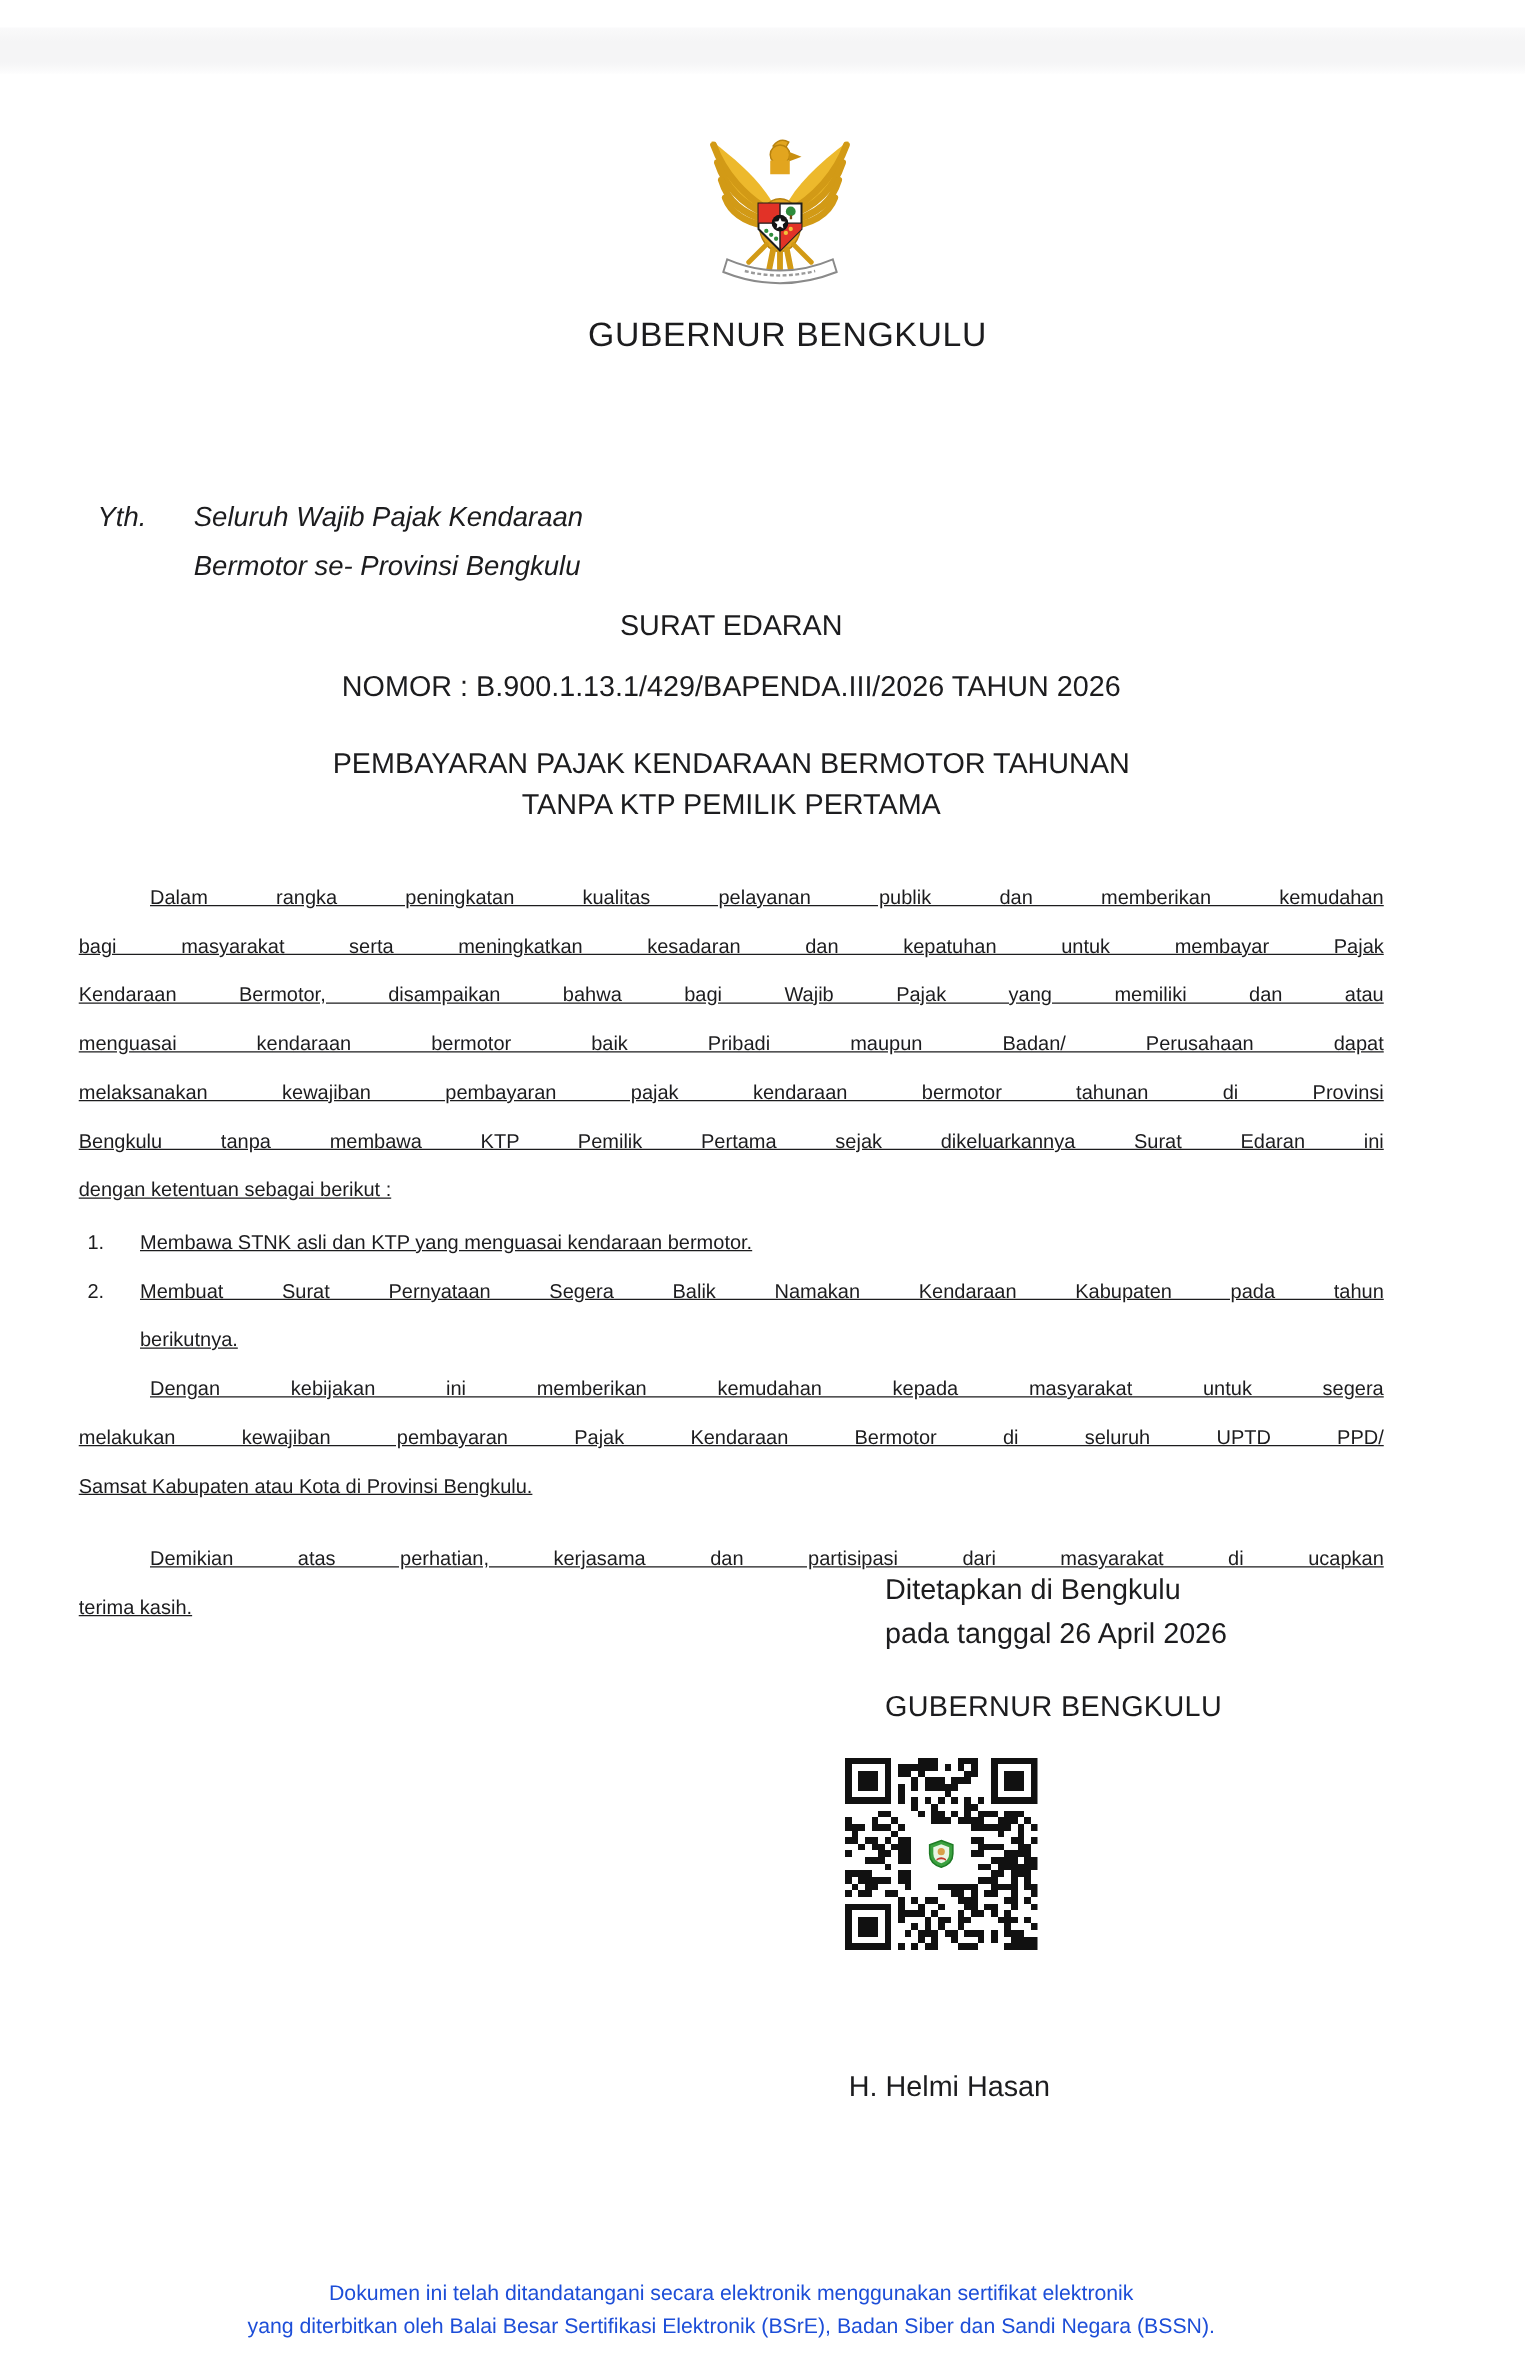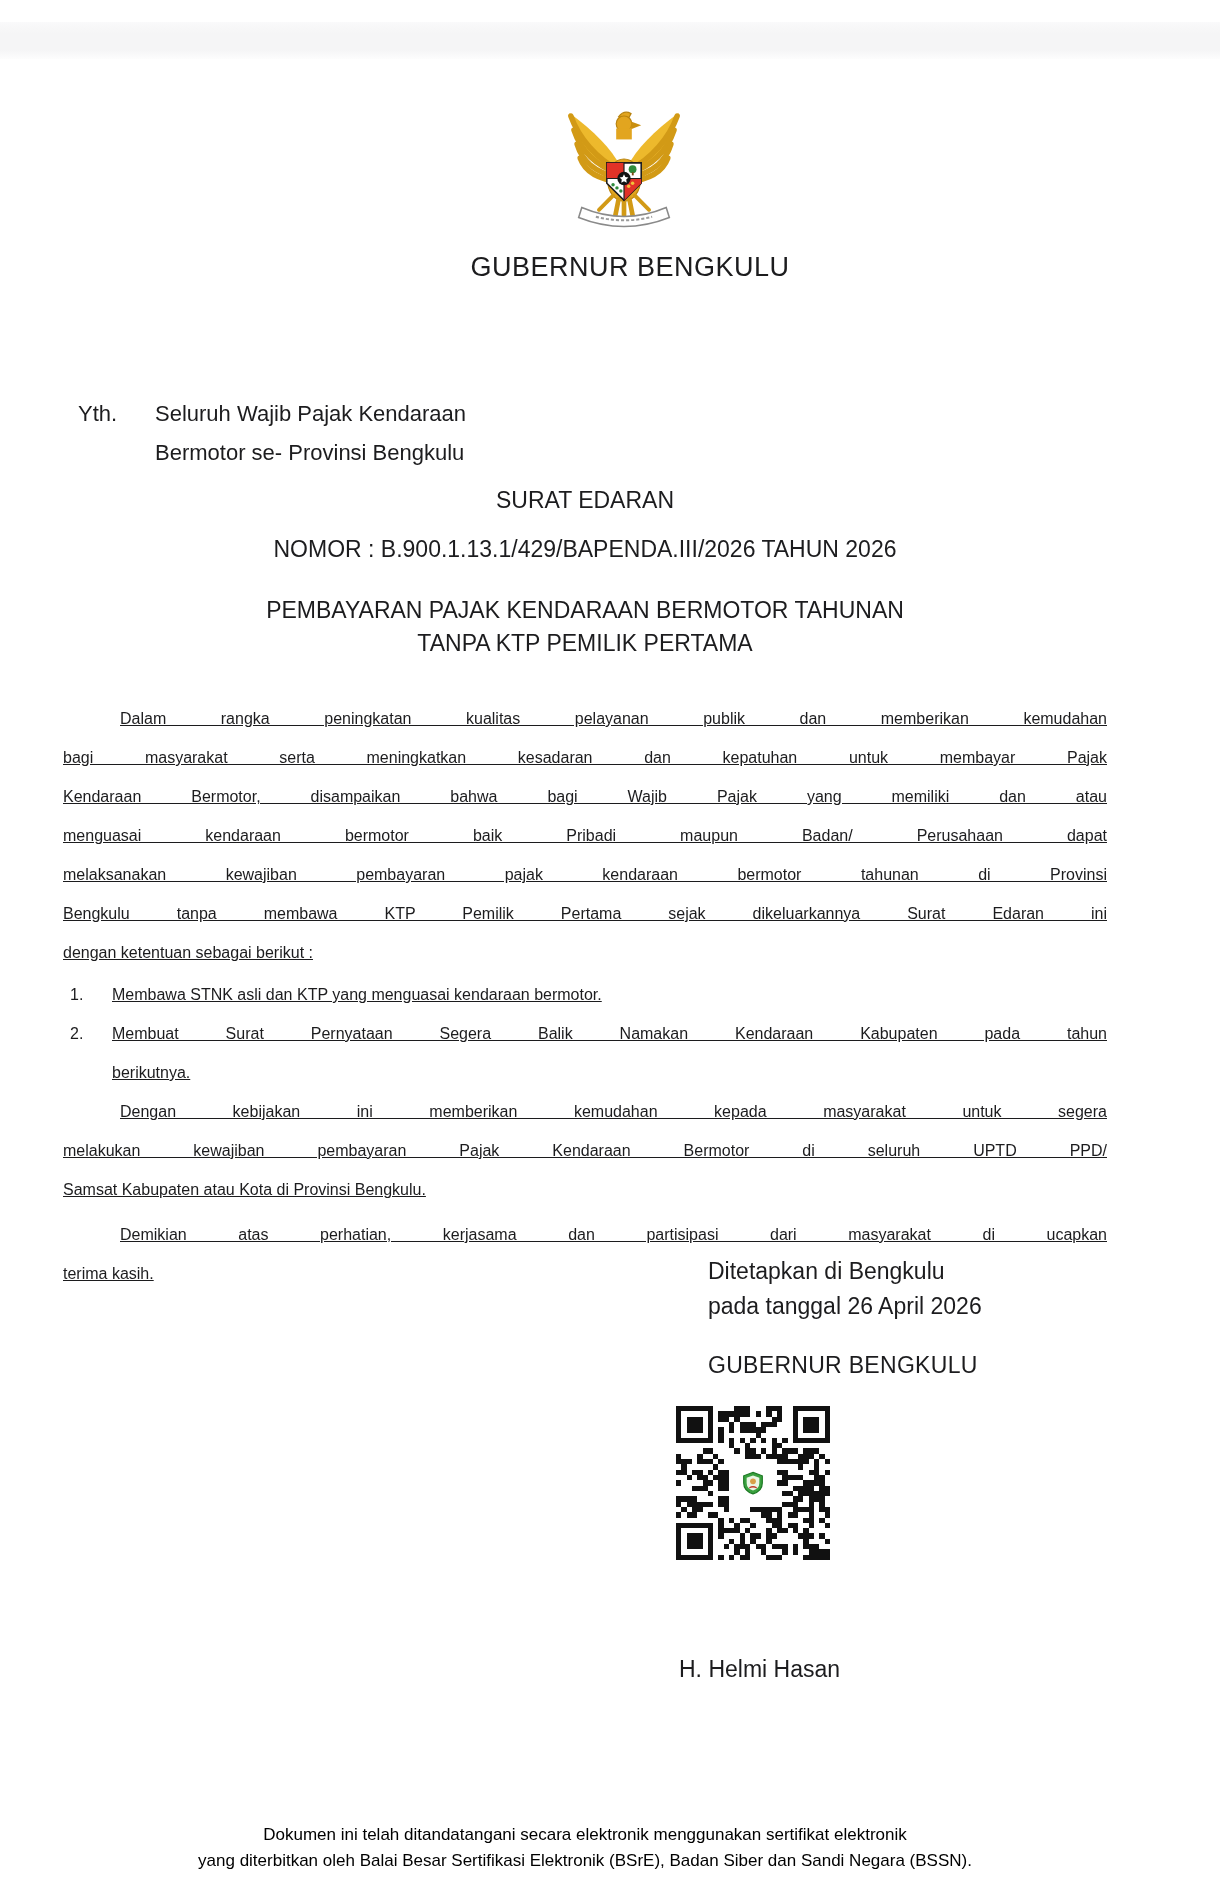--- a/index.html
+++ b/index.html
@@ -8,21 +8,21 @@
     font-family:"Liberation Sans","DejaVu Sans",sans-serif;color:#1c1c1e;
     overflow:hidden;
   }
   .scan-band{position:absolute;left:0;top:22px;width:1220px;height:37px;
     background:linear-gradient(180deg,rgba(240,240,242,0.35),#f5f5f6 30%,#f5f5f6 75%,rgba(245,245,246,0.2));}
   
   .letterhead{position:absolute;top:100px;left:0;width:1220px;text-align:center;}
   .emblem-wrap{display:inline-block;transform:translateX(14px);}
   .gov-title{margin-top:16px;font-size:27px;letter-spacing:0.5px;transform:translateX(20px);}
   
-  .addressee{position:absolute;top:394px;left:63px;width:1044px;display:flex;font-size:22px;line-height:39px;}
+  .addressee{position:absolute;top:394px;left:63px;width:1044px;display:flex;font-size:22px;line-height:39px;font-style:italic;}
   .salutation{width:92px;padding-left:15px;box-sizing:border-box;}
   
   .heads{position:absolute;left:63px;width:1044px;text-align:center;font-size:23px;}
   .h-surat{top:487px;}
   .h-nomor{top:536px;}
   .h-tentang{top:594px;line-height:33px;}
   
   .body-text{position:absolute;top:699px;left:63px;width:1044px;font-size:16px;line-height:39px;text-decoration:underline;}
   .jline{text-align:justify;text-align-last:justify;}
   .jline.last{text-align-last:left;}
@@ -33,21 +33,21 @@
   
   .sig-block{position:absolute;left:678px;top:1254px;font-size:23px;line-height:35px;margin-left:30px;}
   .sig-office{margin-top:24px;letter-spacing:0.3px;}
   .qr-wrap{position:absolute;left:676px;top:1406px;width:154px;height:154px;}
   .qr-wrap svg{display:block;}
   .qr-logo{position:absolute;left:50%;top:50%;transform:translate(-50%,-50%);
     background:#ffffff;border-radius:4px;padding:2px 3px;box-shadow:0 0 0 2px rgba(255,255,255,0.9);}
   .signer{position:absolute;left:679px;top:1616px;font-size:23px;margin-top:40px;}
   
   .footer{position:absolute;left:63px;top:1822px;width:1044px;text-align:center;
-    font-size:17px;line-height:26px;color:#000000;}
+    font-size:17px;line-height:26px;color:#1d4ed8;}
 </style>
 </head>
 <body>
 
 <div class="scan-band"></div>
 
 <div class="letterhead">
   <span class="emblem-wrap">
     <svg width="172" height="132" viewBox="0 0 220 168" aria-hidden="true">
 
@@ -145,21 +145,21 @@
           <div class="jline">Membuat Surat Pernyataan Segera Balik Namakan Kendaraan Kabupaten pada tahun</div>
           <div class="jline last">berikutnya.</div>
         </div>
     </div>
   </div>
   <div class="para indent-first">
       <div class="jline">Dengan kebijakan ini memberikan kemudahan kepada masyarakat untuk segera</div>
       <div class="jline">melakukan kewajiban pembayaran Pajak Kendaraan Bermotor di seluruh UPTD PPD/</div>
       <div class="jline last">Samsat Kabupaten atau Kota di Provinsi Bengkulu.</div>
     </div>
-  <div class="para indent-first" style="margin-top:6px;">
+  <div class="para indent-first" style="margin-top:19px;">
       <div class="jline">Demikian atas perhatian, kerjasama dan partisipasi dari masyarakat di ucapkan</div>
       <div class="jline last">terima kasih.</div>
     </div>
 </div>
 
 <div class="sig-block">
   <div>Ditetapkan di Bengkulu</div>
   <div>pada tanggal 26 April 2026</div>
   <div class="sig-office">GUBERNUR BENGKULU</div>
 </div>

